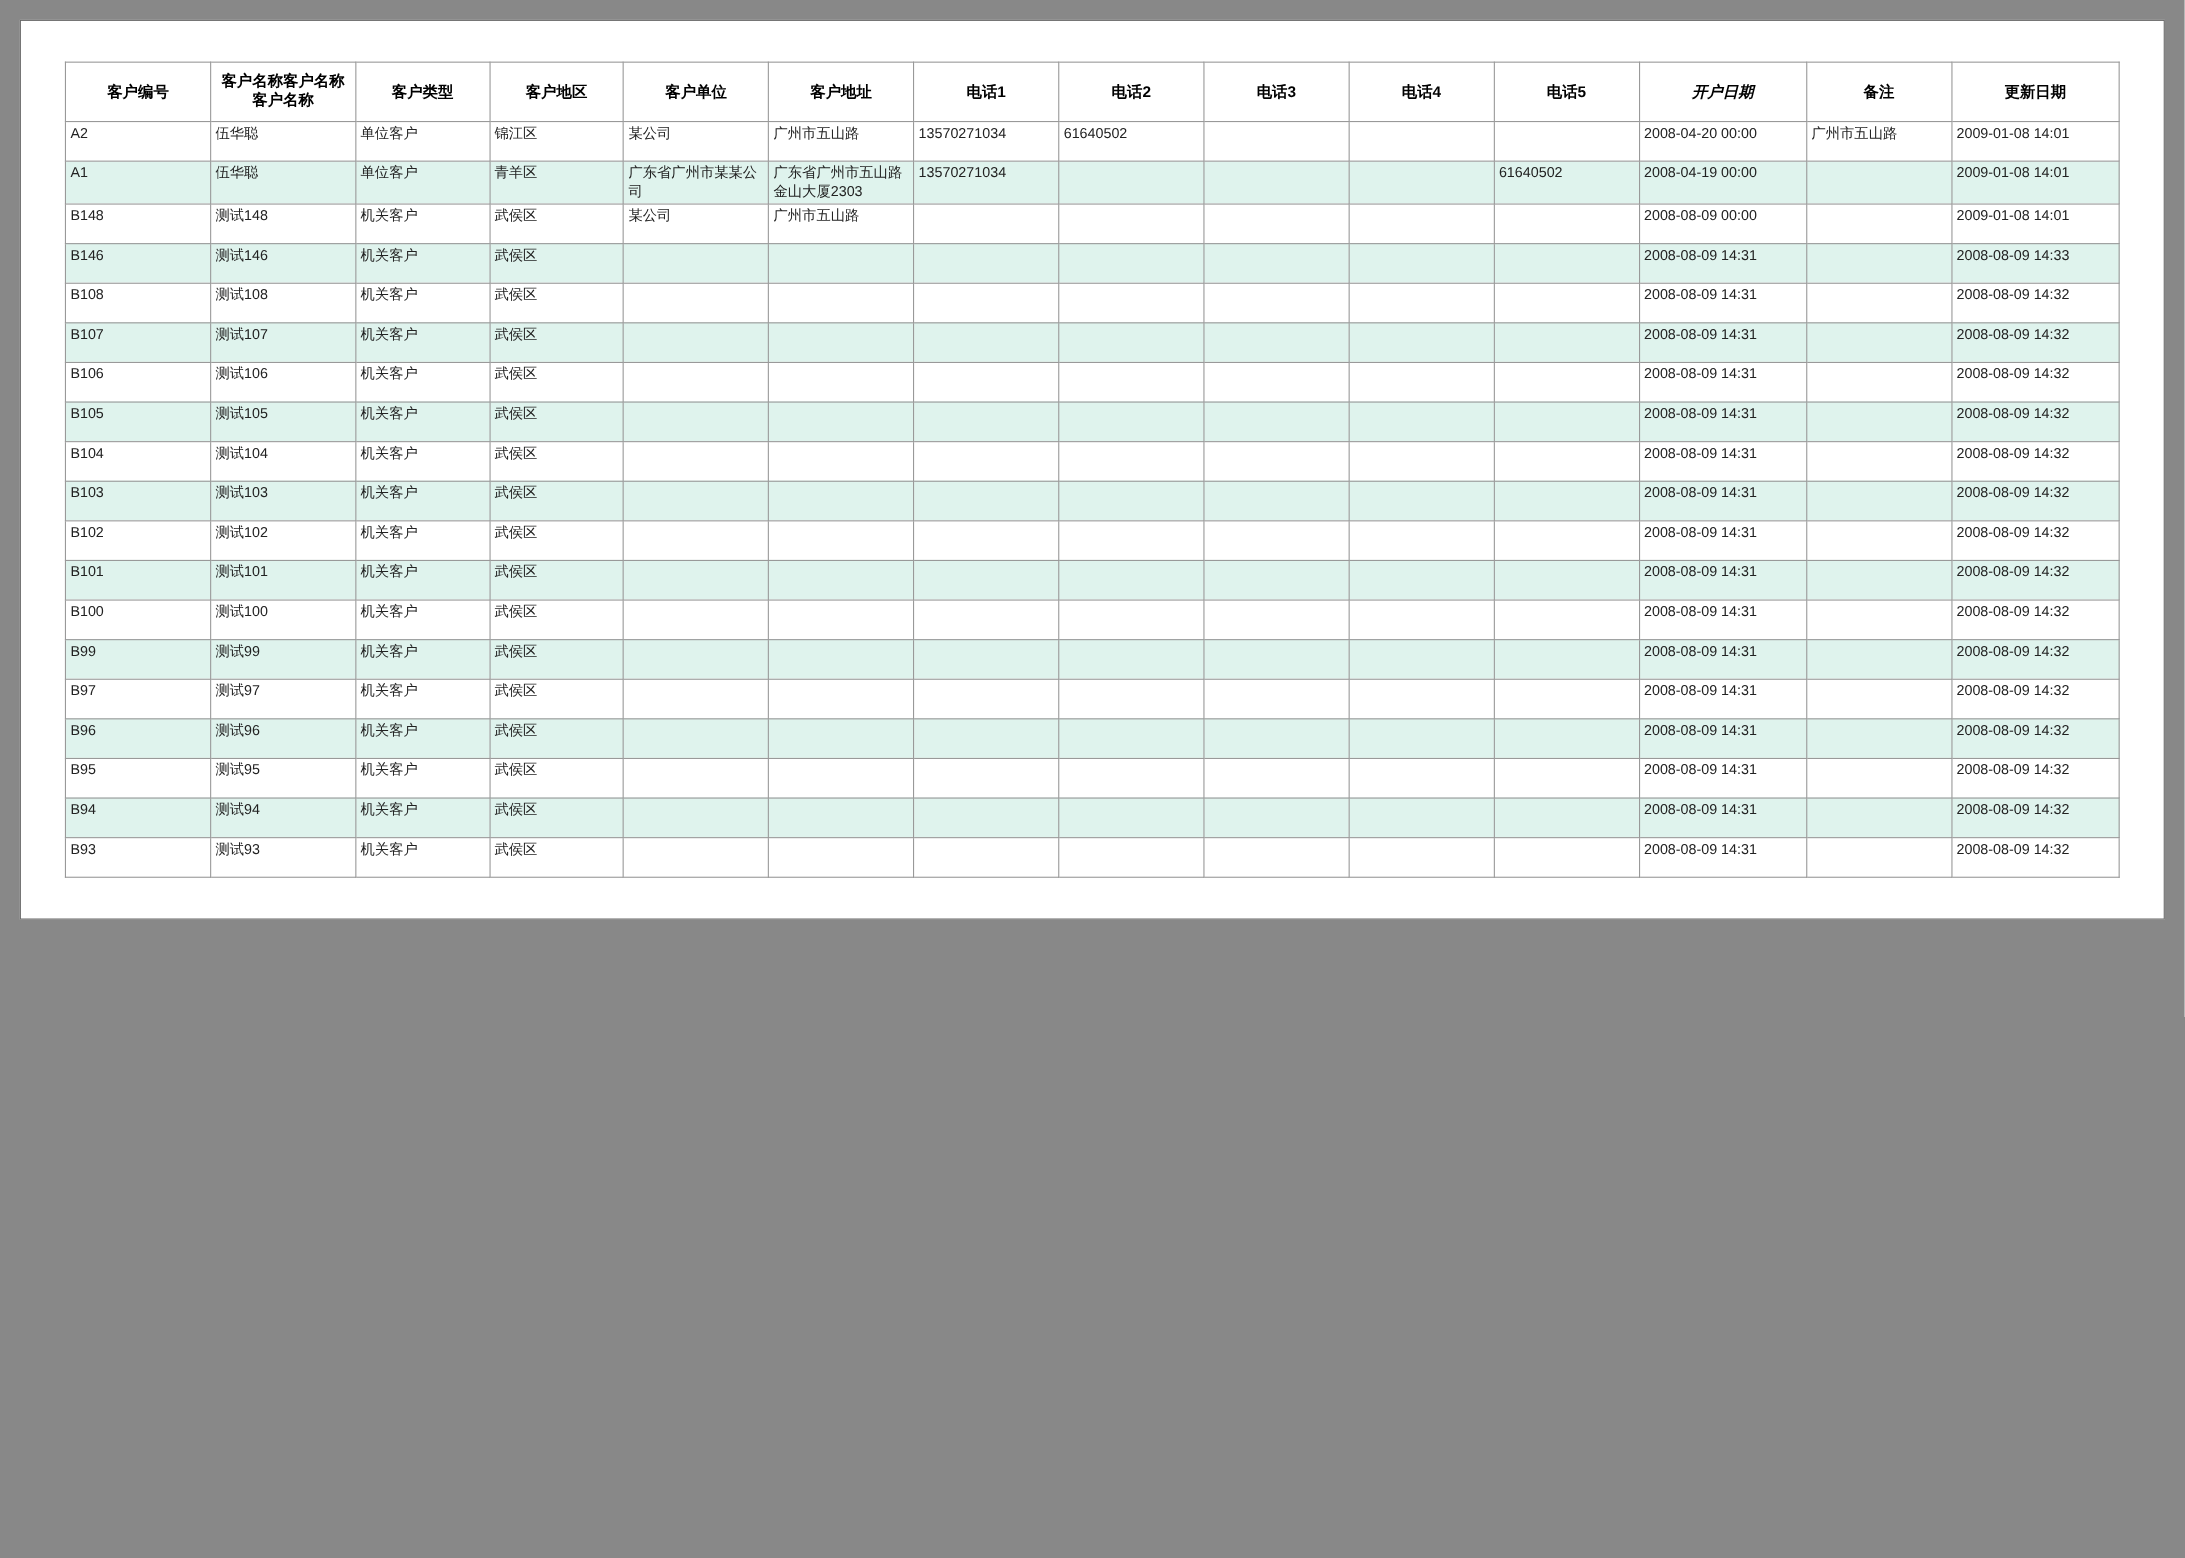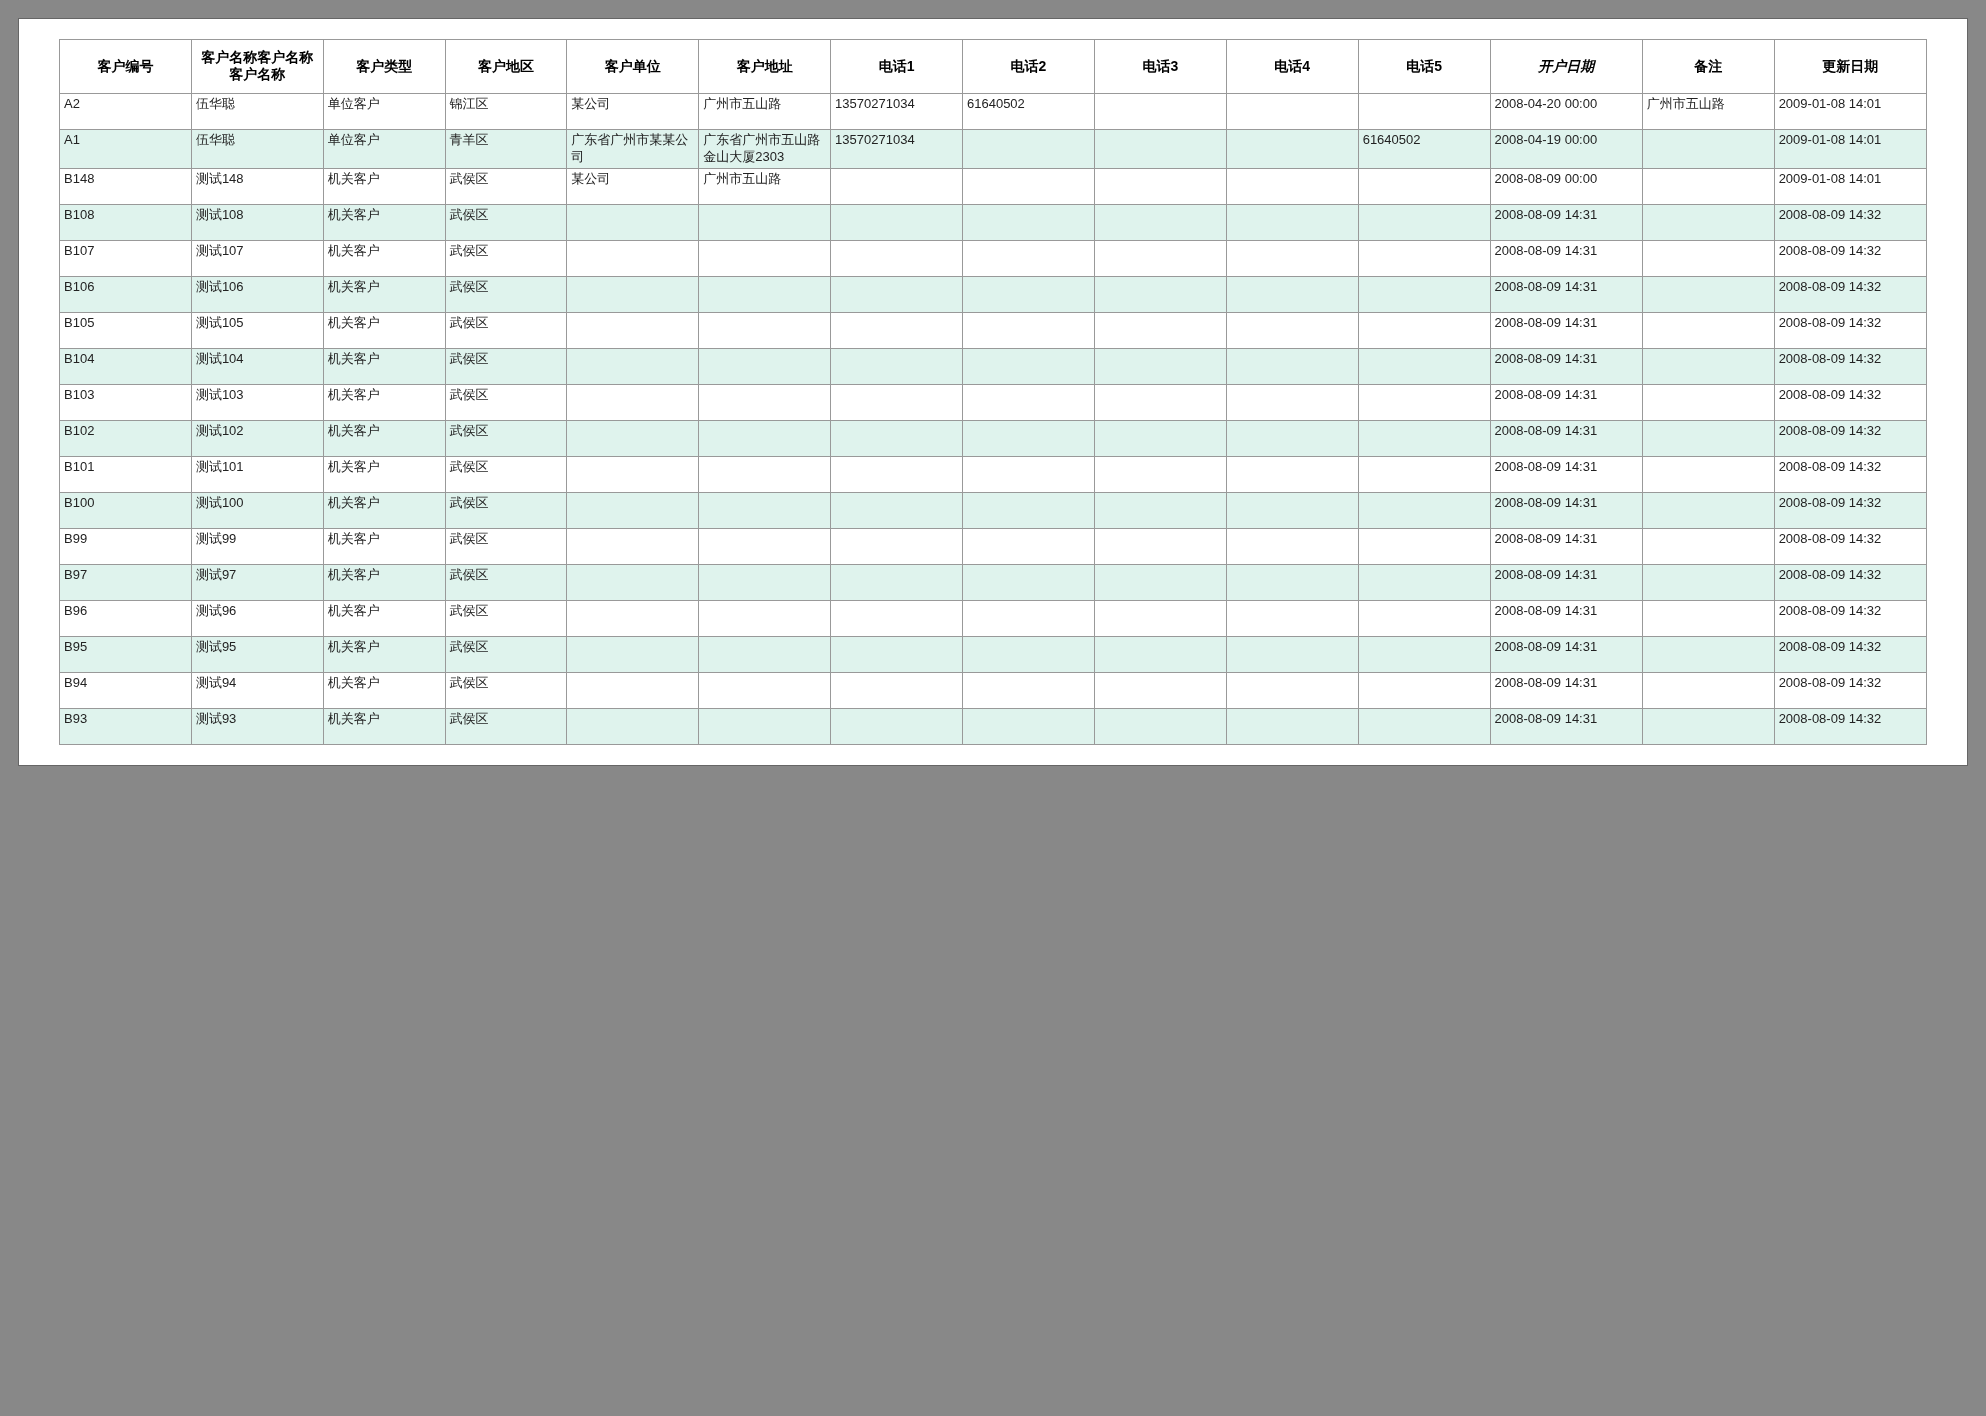--- a/index.html
+++ b/index.html
@@ -7,21 +7,21 @@
       margin: 0;
       padding: 0;
     }
     body {
       font-family: Arial, "Microsoft YaHei", sans-serif;
       background: #888;
       padding: 18px;
     }
     .outer-frame {
       background: #fff;
-      padding: 20px 40px;
+      padding: 37px 40px;
       border: 1px solid #666;
     }
     .data-table {
       width: 100%;
       border-collapse: collapse;
       table-layout: fixed;
     }
     .data-table th {
       border: 1px solid #999;
       padding: 6px 4px;
@@ -131,20 +131,36 @@
           <td></td>
           <td></td>
           <td></td>
           <td></td>
           <td></td>
           <td>2008-08-09 00:00</td>
           <td></td>
           <td>2009-01-08 14:01</td>
         </tr>
         <tr>
+          <td>B146</td>
+          <td>测试146</td>
+          <td>机关客户</td>
+          <td>武侯区</td>
+          <td></td>
+          <td></td>
+          <td></td>
+          <td></td>
+          <td></td>
+          <td></td>
+          <td></td>
+          <td>2008-08-09 14:31</td>
+          <td></td>
+          <td>2008-08-09 14:33</td>
+        </tr>
+        <tr>
           <td>B108</td>
           <td>测试108</td>
           <td>机关客户</td>
           <td>武侯区</td>
           <td></td>
           <td></td>
           <td></td>
           <td></td>
           <td></td>
           <td></td>

